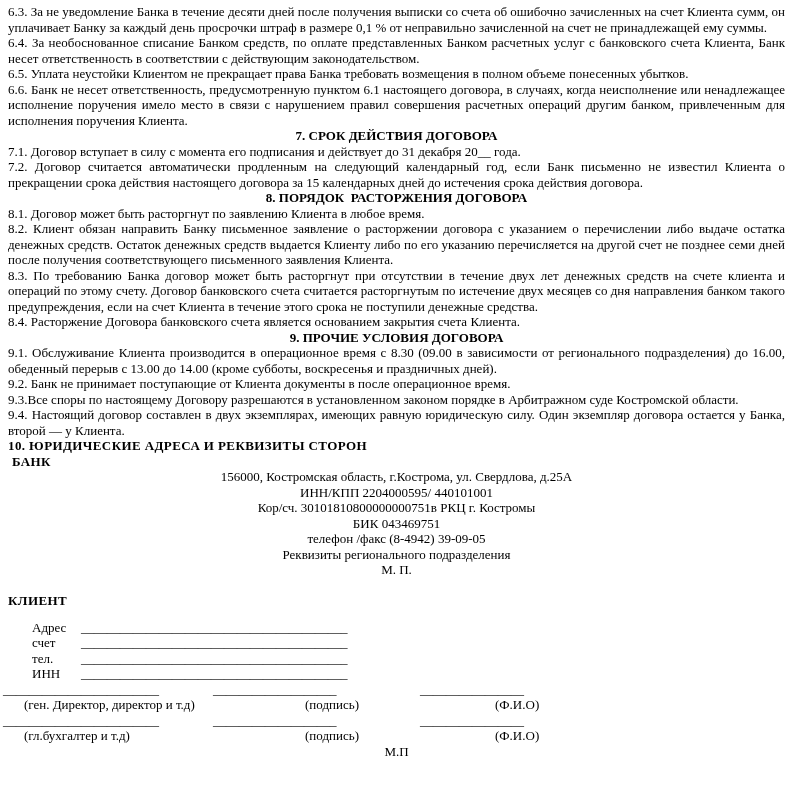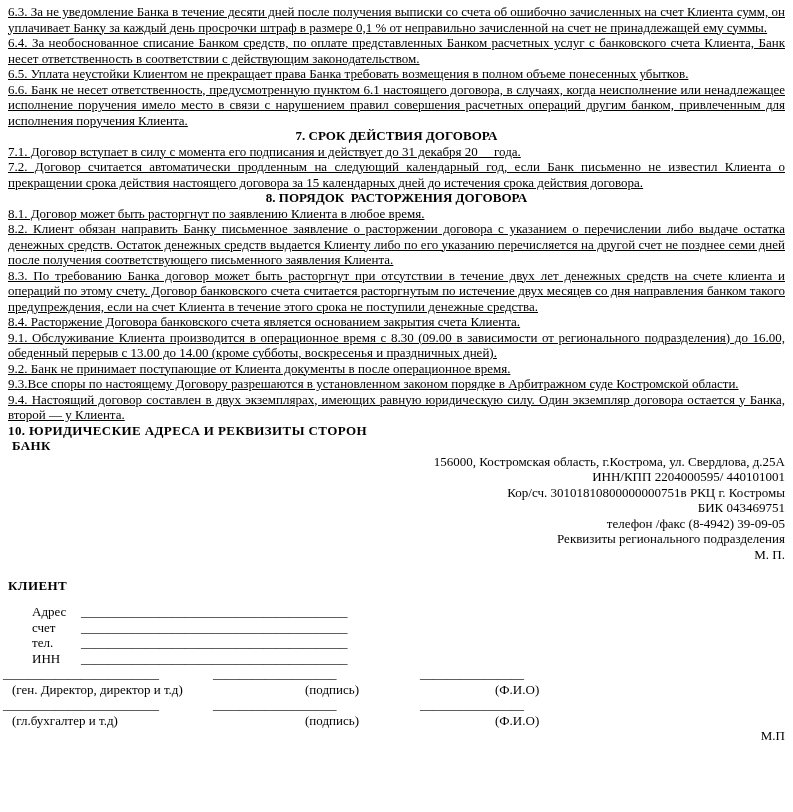--- a/index.html
+++ b/index.html
@@ -9,37 +9,37 @@
     font-family: "Liberation Serif", "DejaVu Serif", serif;
   }
   .page {
     width: 793px; height: 812px;
     padding: 4px 8px 0 8px;
     background: #ffffff;
     color: #000000;
     font-size: 13px;
     line-height: 15.5px;
   }
-  .para { text-align: justify; text-decoration: underline; }
-  .line { text-align: right; }
+  .para { text-align: justify; }
+  .line { text-align: center; }
   .heading { text-align: center; font-weight: bold; white-space: pre-wrap; }
   .heading-left { font-weight: bold; letter-spacing: 0.4px; }
   .bank-heading { font-weight: bold; letter-spacing: 0.4px; padding-left: 4px; }
   .client-heading { font-weight: bold; letter-spacing: 0.4px; }
   .blank { height: 15.5px; }
   .fields { margin-top: 11px; }
   .field-row { white-space: nowrap; height: 15.5px; overflow: hidden; }
   .field-label { display: inline-block; width: 49px; margin-left: 24px; }
   .field-line { white-space: nowrap; }
   .sig-row { position: relative; height: 15.5px; }
   .sig-row > span { position: absolute; top: 0; white-space: nowrap; }
   .sig-u1 { left: -5px; }
   .sig-u2 { left: 205px; }
   .sig-u3 { left: 412px; }
-  .sig-l1 { left: 4px; }
+  .sig-l1 { left: 16px; }
   .sig-l2 { left: 297px; text-align: right; }
   .sig-l3 { left: 487px; }
 </style>
 </head>
 <body>
 
 <div class="page">
 
   <p class="para">6.3. За не уведомление Банка в течение десяти дней после получения выписки со счета об ошибочно зачисленных на счет Клиента сумм, он уплачивает Банку за каждый день просрочки штраф в размере 0,1 % от неправильно зачисленной на счет не принадлежащей ему суммы.</p>
   <p class="para">6.4. За необоснованное списание Банком средств, по оплате представленных Банком расчетных услуг с банковского счета Клиента, Банк несет ответственность в соответствии с действующим законодательством.</p>
@@ -49,20 +49,21 @@
   <div class="heading">7. СРОК ДЕЙСТВИЯ ДОГОВОРА</div>
   <p class="para">7.1. Договор вступает в силу с момента его подписания и действует до 31 декабря 20__ года.</p>
   <p class="para">7.2. Договор считается автоматически продленным на следующий календарный год, если Банк письменно не известил Клиента о прекращении срока действия настоящего договора за 15 календарных дней до истечения срока действия договора.</p>
 
   <div class="heading">8. ПОРЯДОК  РАСТОРЖЕНИЯ ДОГОВОРА</div>
   <p class="para">8.1. Договор может быть расторгнут по заявлению Клиента в любое время.</p>
   <p class="para">8.2. Клиент обязан направить Банку письменное заявление о расторжении  договора с указанием о перечислении либо выдаче остатка денежных средств. Остаток денежных средств выдается Клиенту либо по его указанию перечисляется на другой счет не позднее семи дней после получения соответствующего письменного заявления Клиента.</p>
   <p class="para">8.3. По требованию Банка договор может быть расторгнут  при отсутствии в течение  двух лет денежных средств на счете клиента и операций по этому счету.  Договор банковского счета считается расторгнутым по истечение двух месяцев со дня направления банком такого предупреждения, если на счет Клиента в течение этого срока не поступили денежные средства.</p>
   <p class="para">8.4. Расторжение Договора банковского счета является основанием закрытия счета Клиента.</p>
 
+  <div class="heading">9. ПРОЧИЕ УСЛОВИЯ ДОГОВОРА</div>
   <p class="para">9.1. Обслуживание Клиента производится в операционное время с 8.30 (09.00 в зависимости от регионального подразделения) до 16.00, обеденный перерыв с 13.00 до 14.00 (кроме субботы, воскресенья и праздничных дней).</p>
   <p class="para">9.2. Банк не принимает поступающие от Клиента документы в после операционное время.</p>
   <p class="para">9.3.Все споры по настоящему Договору разрешаются в установленном законом порядке в Арбитражном суде Костромской области.</p>
   <p class="para">9.4. Настоящий договор составлен в двух экземплярах, имеющих равную юридическую силу. Один экземпляр договора остается у Банка, второй — у Клиента.</p>
 
   <div class="heading-left">10. ЮРИДИЧЕСКИЕ АДРЕСА И РЕКВИЗИТЫ СТОРОН</div>
 
   <div class="bank-heading">БАНК</div>
   <p class="line">156000, Костромская область, г.Кострома, ул. Свердлова, д.25А</p>
   <p class="line">ИНН/КПП 2204000595/ 440101001</p>

